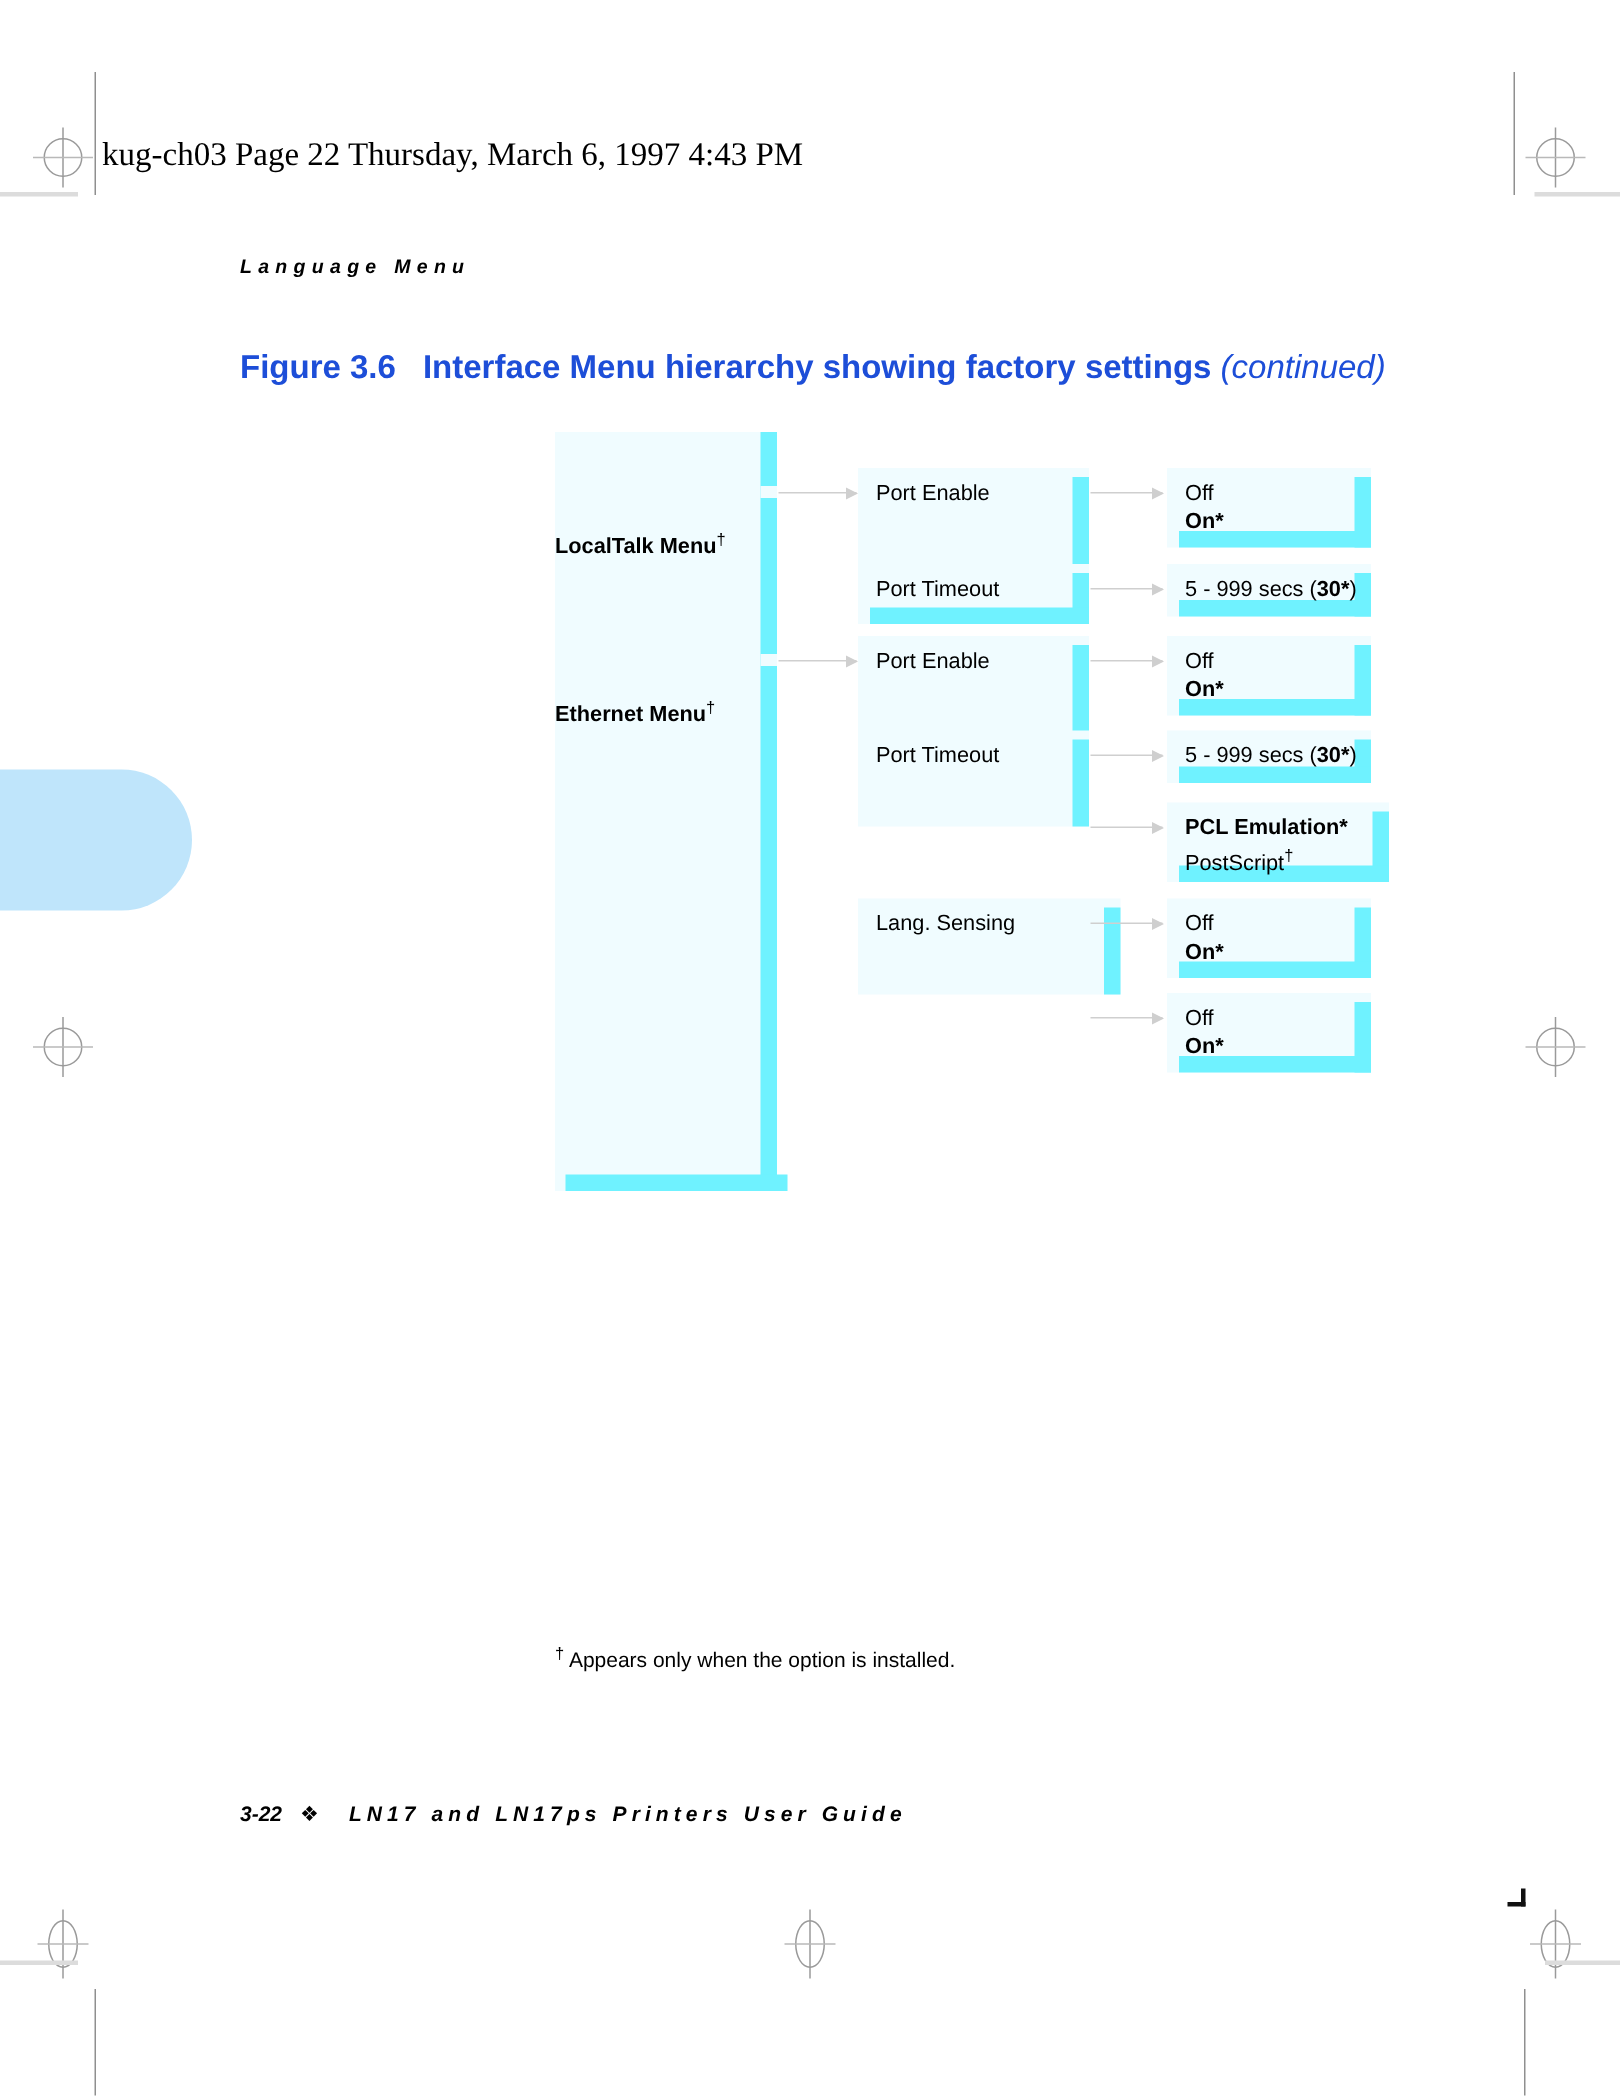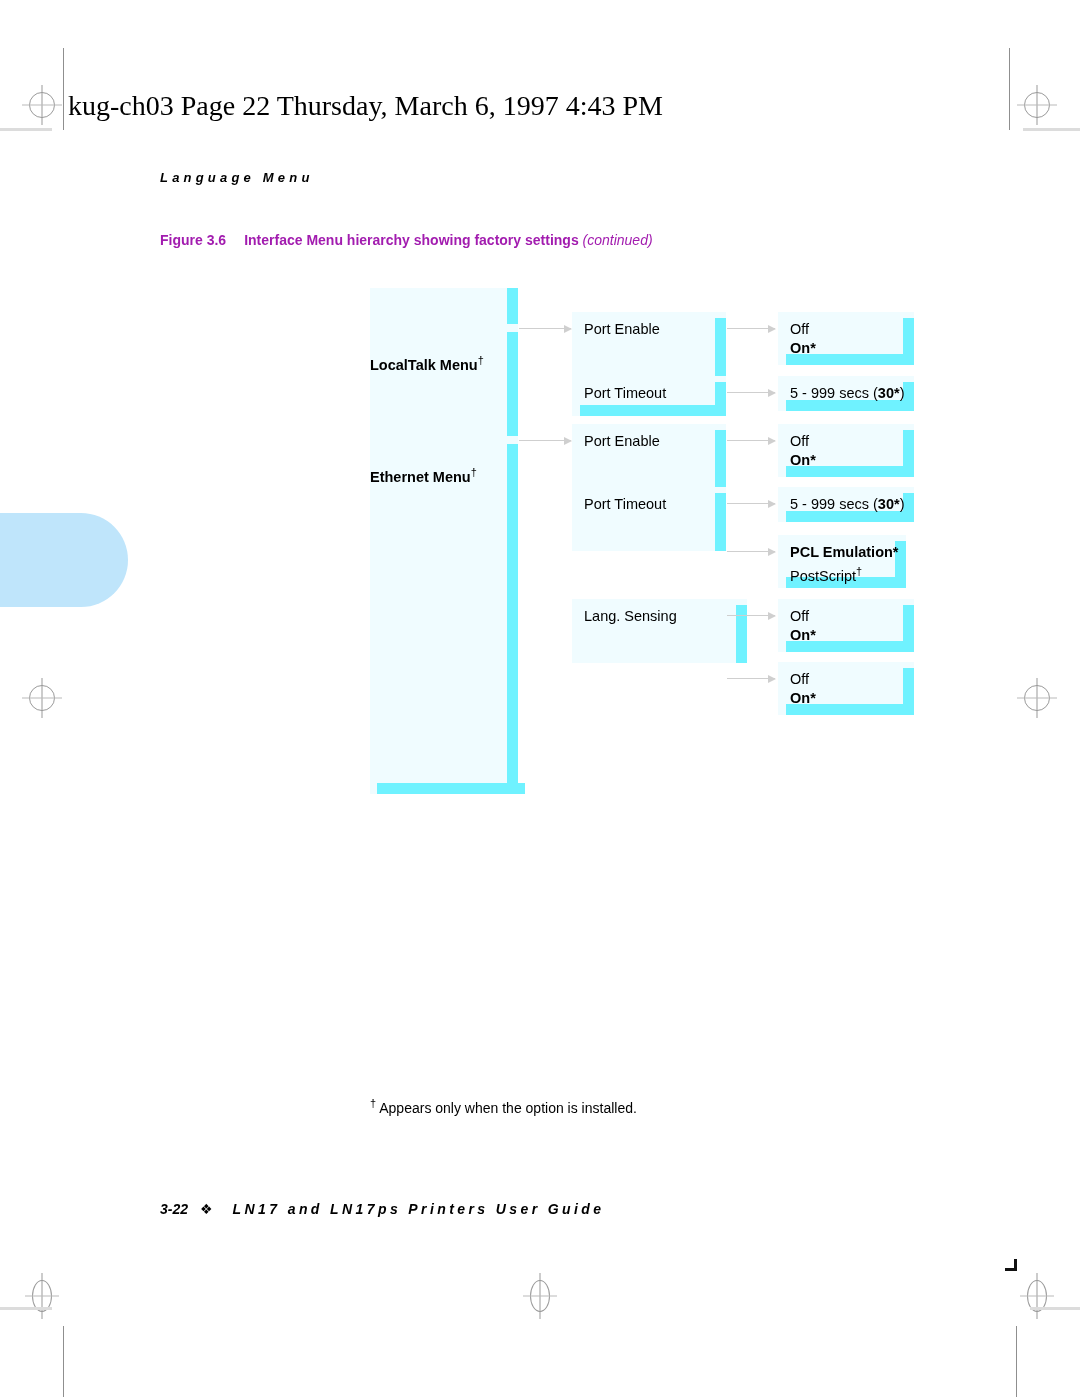--- a/index.html
+++ b/index.html
@@ -16,30 +16,30 @@
   .regmark .hline{position:absolute;top:50%;left:-8px;right:-8px;height:1px;background:#b9b9b9;transform:translateY(-50%);}
   .rule-v{position:absolute;width:1px;background:#8f8f8f;}
   .rule-h{position:absolute;height:3px;background:#dcdcdc;}
   .crop-corner{position:absolute;width:12px;height:12px;}
   .crop-corner .a{position:absolute;right:0;top:0;width:3px;height:12px;background:#111;}
   .crop-corner .b{position:absolute;right:0;bottom:0;height:3px;width:12px;background:#111;}
 
   
   .filestamp{
     position:absolute;left:68px;top:90px;
-    font-family:"Liberation Serif", serif;font-size:28px;color:#000;white-space:nowrap;
+    font-family:"Liberation Serif", serif;font-size:22px;color:#000;white-space:nowrap;
   }
   .running-head{
     position:absolute;left:160px;top:170px;
     font-family:"Liberation Sans", sans-serif;font-style:italic;font-weight:bold;
     font-size:13px;letter-spacing:4.2px;color:#000;
   }
   .fig-caption{
     position:absolute;left:160px;top:232px;width:760px;
-    font-size:14px;font-weight:bold;color:#a21caf;white-space:nowrap;
+    font-size:22px;font-weight:bold;color:#1d4ed8;white-space:nowrap;
   }
   .fig-caption .num{margin-right:18px;}
   .fig-caption .cont{font-weight:normal;font-style:italic;}
 
   
   .thumb-tab{
     position:absolute;left:-40px;top:513px;width:168px;height:94px;
     background:#bfe5fb;border-radius:0 52px 52px 0;
   }
 
@@ -228,21 +228,21 @@
     <div class="node" style="left:778px;top:424px;width:136px;height:53px;">
       <div class="edge-r"></div>
       <div class="edge-b"></div>
       <div class="txt">Off<br><b>On*</b></div>
     </div>
     <div class="node" style="left:778px;top:487px;width:136px;height:35px;">
       <div class="edge-r"></div>
       <div class="edge-b"></div>
       <div class="txt">5 - 999 secs (<b>30*</b>)</div>
     </div>
-    <div class="node" style="left:778px;top:535px;width:128px;height:53px;">
+    <div class="node" style="left:778px;top:535px;width:148px;height:53px;">
       <div class="edge-r"></div>
       <div class="edge-b"></div>
       <div class="txt"><b>PCL Emulation*</b><br>PostScript<sup>†</sup></div>
     </div>
     <div class="node" style="left:778px;top:599px;width:136px;height:53px;">
       <div class="edge-r"></div>
       <div class="edge-b"></div>
       <div class="txt">Off<br><b>On*</b></div>
     </div>
     <div class="node" style="left:778px;top:662px;width:136px;height:53px;">

